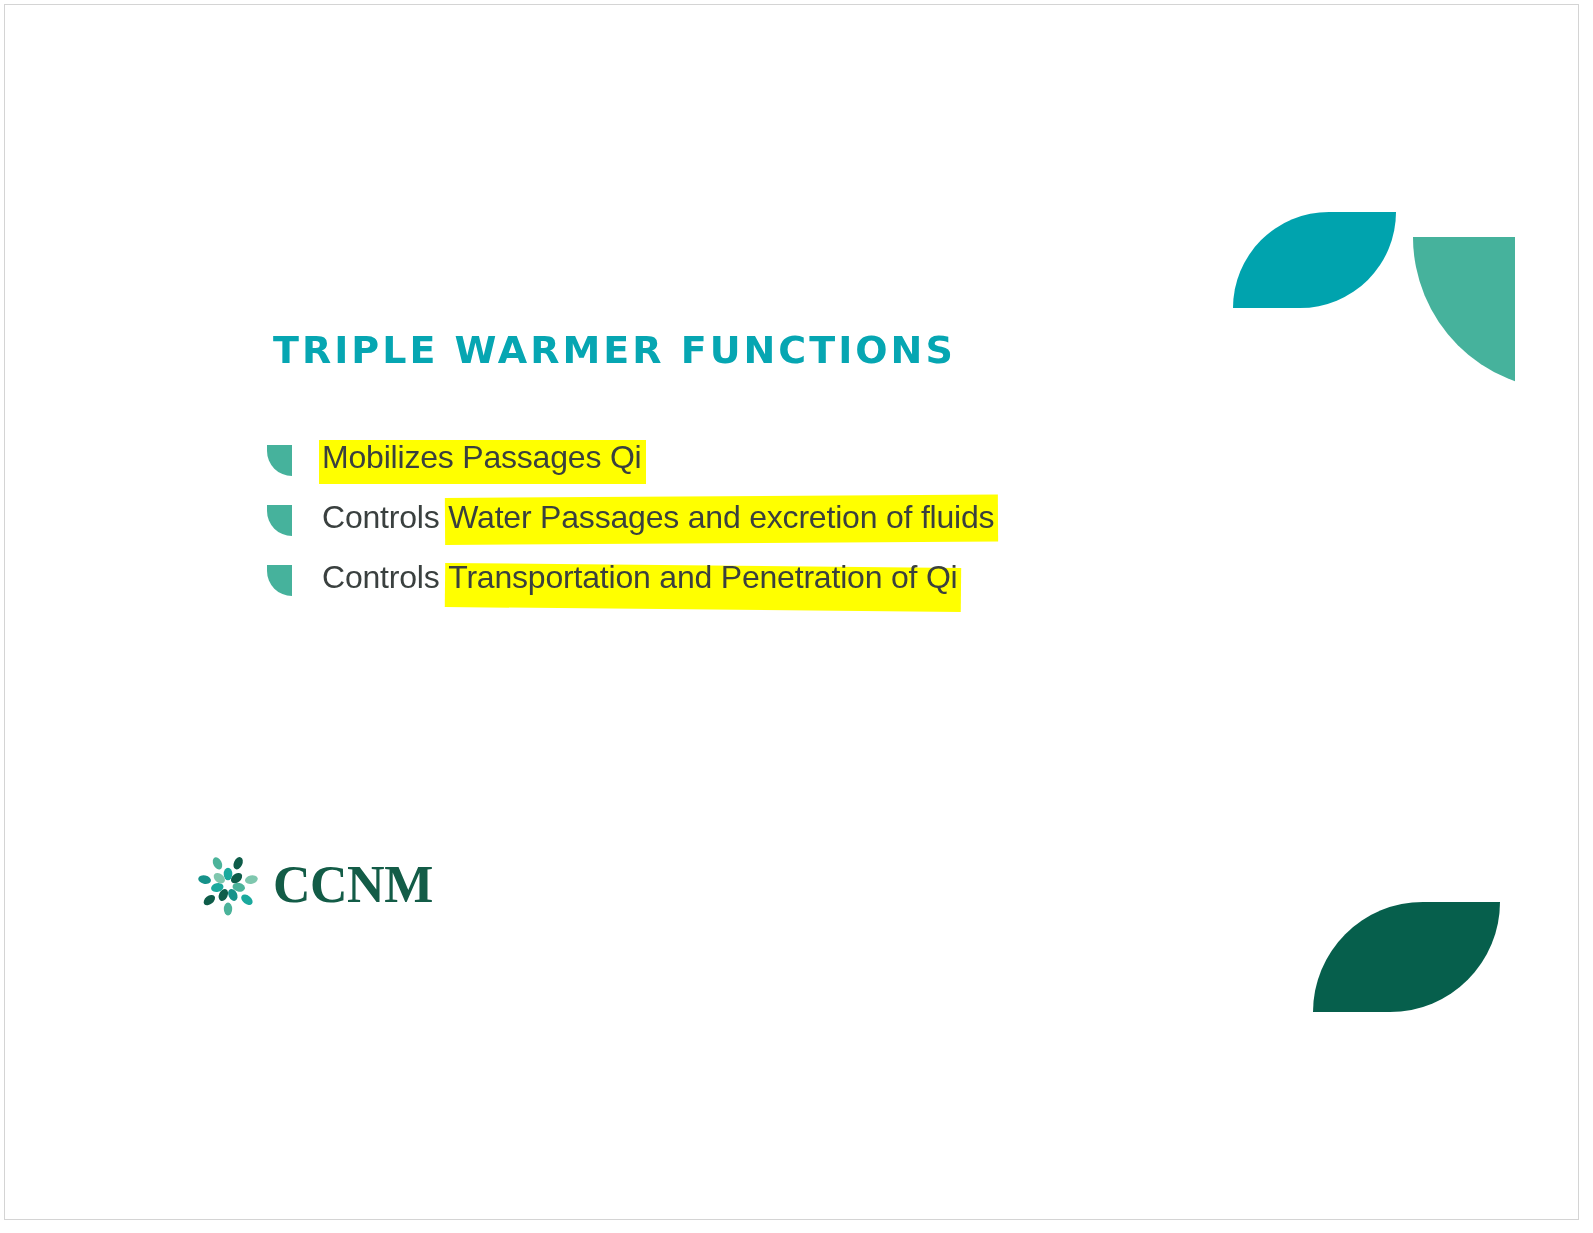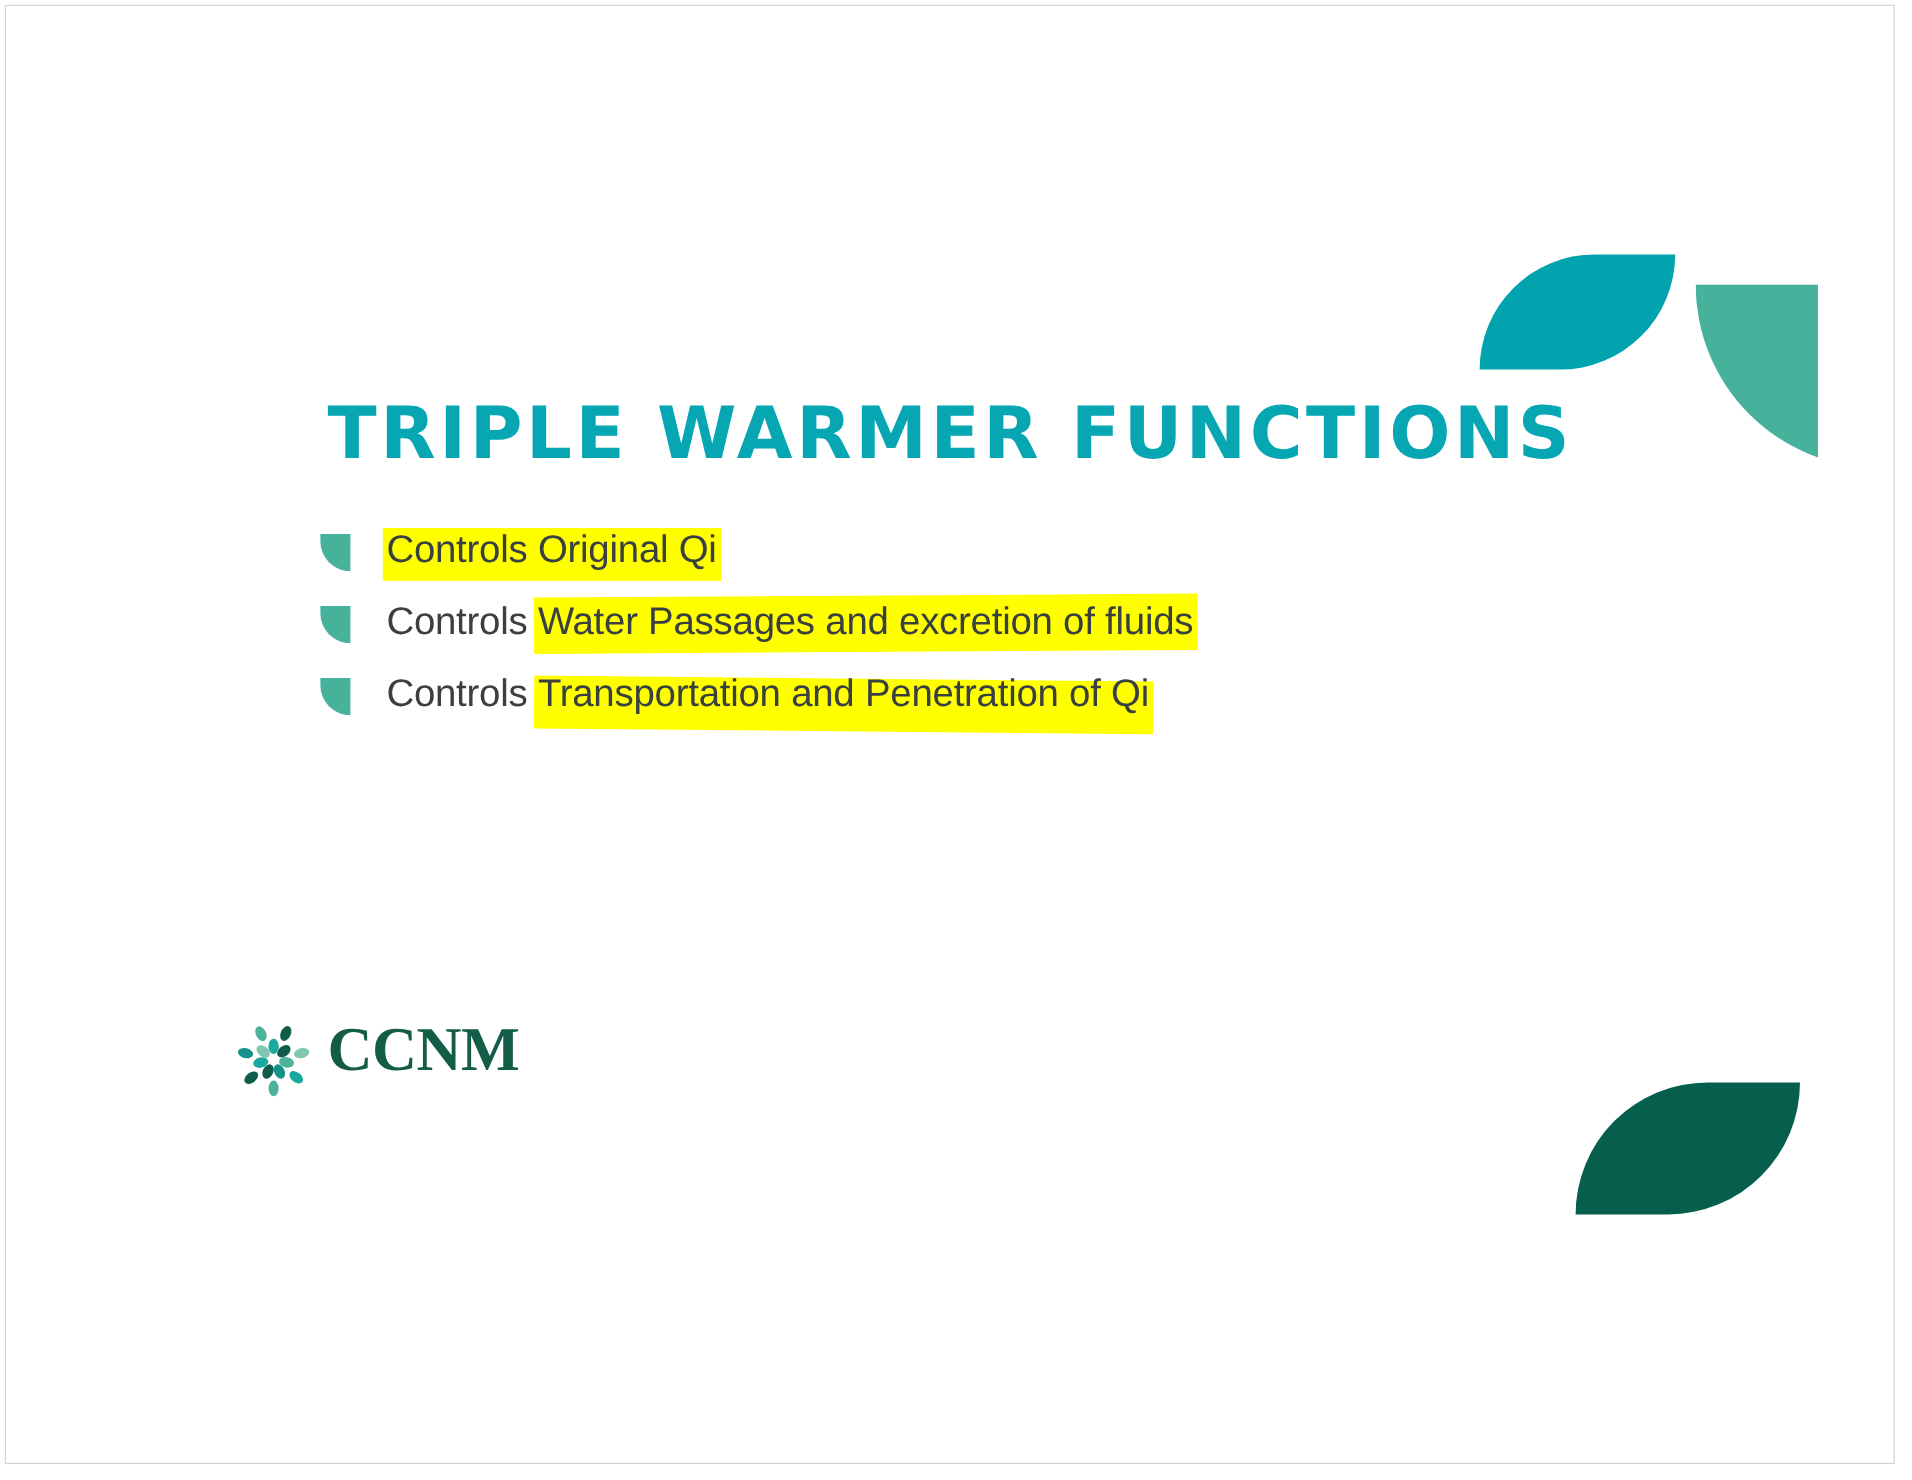--- a/index.html
+++ b/index.html
@@ -70,21 +70,21 @@
   #deco-darkgreen-leaf {
     border-radius: 120px 0 120px 0;
   }
 
   
   #title {
     position: absolute;
     left: 268px;
     top: 326px;
     font-family: "DejaVu Sans", sans-serif;
-    font-size: 60px;
+    font-size: 38px;
     font-weight: 700;
     letter-spacing: 3px;
     color: #06a6b2;
     line-height: 1.05;
     white-space: nowrap;
   }
 
   
   #bullets {
     position: absolute;
@@ -150,21 +150,21 @@
   }
 
   
   #logo {
     position: absolute;
     left: 190px;
     top: 845px;
     width: 235px;
     height: 70px;
     display: flex;
-    align-items: flex-start;
+    align-items: center;
   }
   #logo-mark {
     width: 66px;
     height: 66px;
     flex: 0 0 auto;
   }
   #logo-word {
     margin-left: 12px;
     font-family: "Liberation Serif", serif;
     font-size: 52px;
@@ -185,21 +185,21 @@
   </div>
 
   <div class="leaf-shape" id="deco-darkgreen-leaf"></div>
 
   <div id="title">TRIPLE WARMER FUNCTIONS</div>
 
   <div id="bullets">
 
     <div class="bullet-row" id="row1">
       <div class="bullet-marker"></div>
-      <div class="bullet-text"><span></span><span class="hl-wrap"><span class="hl-paint"></span><span class="hl-txt">Controls Original Qi</span></span></div>
+      <div class="bullet-text"><span></span><span class="hl-wrap"><span class="hl-paint"></span><span class="hl-txt">Mobilizes Passages Qi</span></span></div>
     </div>
 
     <div class="bullet-row" id="row3">
       <div class="bullet-marker"></div>
       <div class="bullet-text"><span>Controls </span><span class="hl-wrap"><span class="hl-paint"></span><span class="hl-txt">Water Passages and excretion of fluids</span></span></div>
     </div>
 
     <div class="bullet-row" id="row2">
       <div class="bullet-marker"></div>
       <div class="bullet-text"><span>Controls </span><span class="hl-wrap"><span class="hl-paint"></span><span class="hl-txt">Transportation and Penetration of Qi</span></span></div>

